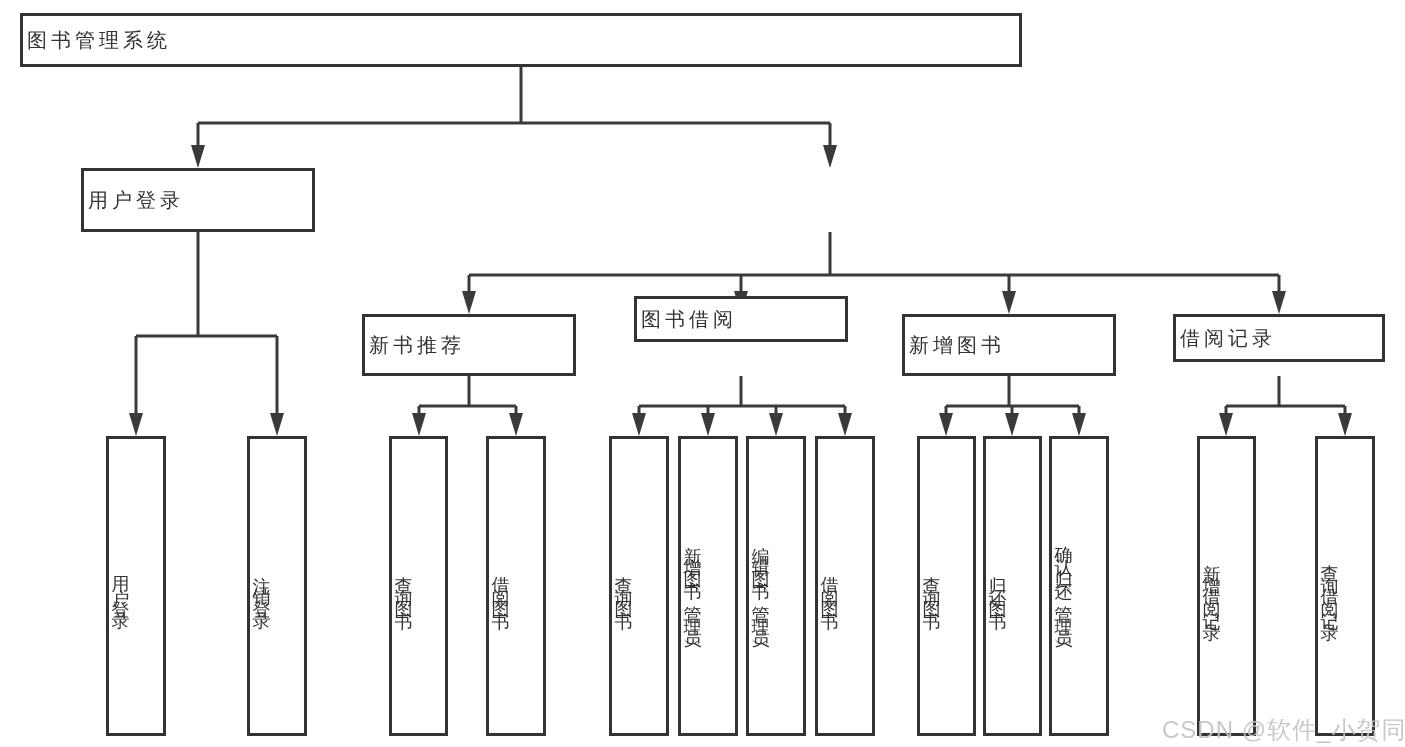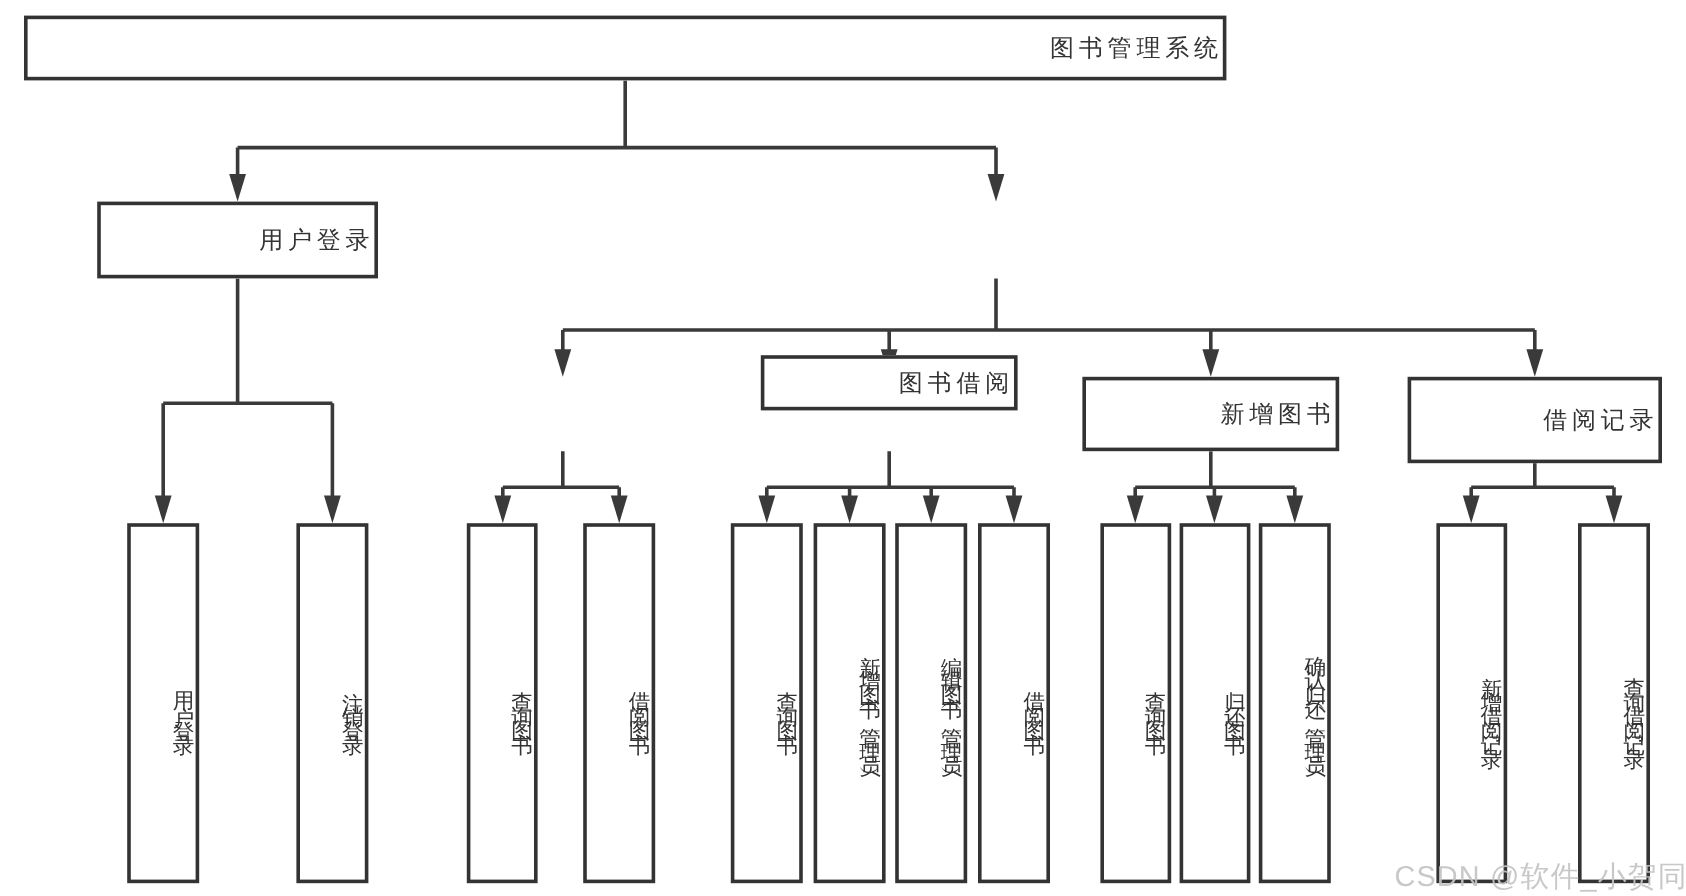--- a/index.html
+++ b/index.html
@@ -3,21 +3,21 @@
 <meta charset="utf-8">
 <style>
   html,body{margin:0;padding:0;background:#ffffff;}
   body{font-family:"Liberation Sans","DejaVu Sans",sans-serif;}
   #stage{position:relative;width:1405px;height:747px;background:#ffffff;overflow:hidden;}
   #wires{position:absolute;left:0;top:0;width:1405px;height:747px;}
   .box{
     position:absolute;
     background:#ffffff;
     border:3px solid #333333;
-    display:flex;align-items:center;justify-content:flex-end;
+    display:flex;align-items:center;justify-content:flex-start;
     color:#333333;
     box-sizing:border-box;
     z-index:2;
   }
   .hbox span{
     font-size:20px;
     letter-spacing:4px;
     white-space:nowrap;
     text-indent:4px;
   }
@@ -95,27 +95,30 @@
   </svg>
 
   <div class="box hbox" style="left:20px;top:13px;width:1002px;height:54px">
     <span>图书管理系统</span>
   </div>
 
   <div class="box hbox" style="left:81px;top:168px;width:234px;height:64px">
     <span>用户登录</span>
   </div>
 
+  <div class="box hbox" style="left:362px;top:314px;width:214px;height:62px">
+    <span>新书推荐</span>
+  </div>
   <div class="box hbox" style="left:634px;top:296px;width:214px;height:46px">
     <span>图书借阅</span>
   </div>
   <div class="box hbox" style="left:902px;top:314px;width:214px;height:62px">
     <span>新增图书</span>
   </div>
-  <div class="box hbox" style="left:1173px;top:314px;width:212px;height:72px">
+  <div class="box hbox" style="left:1173px;top:314px;width:212px;height:48px">
     <span>借阅记录</span>
   </div>
 
   <div class="box vbox" style="left:106px;top:436px;width:60px;height:300px">
     <span>用户登录</span>
   </div>
   <div class="box vbox" style="left:247px;top:436px;width:60px;height:300px">
     <span>注销登录</span>
   </div>
 

